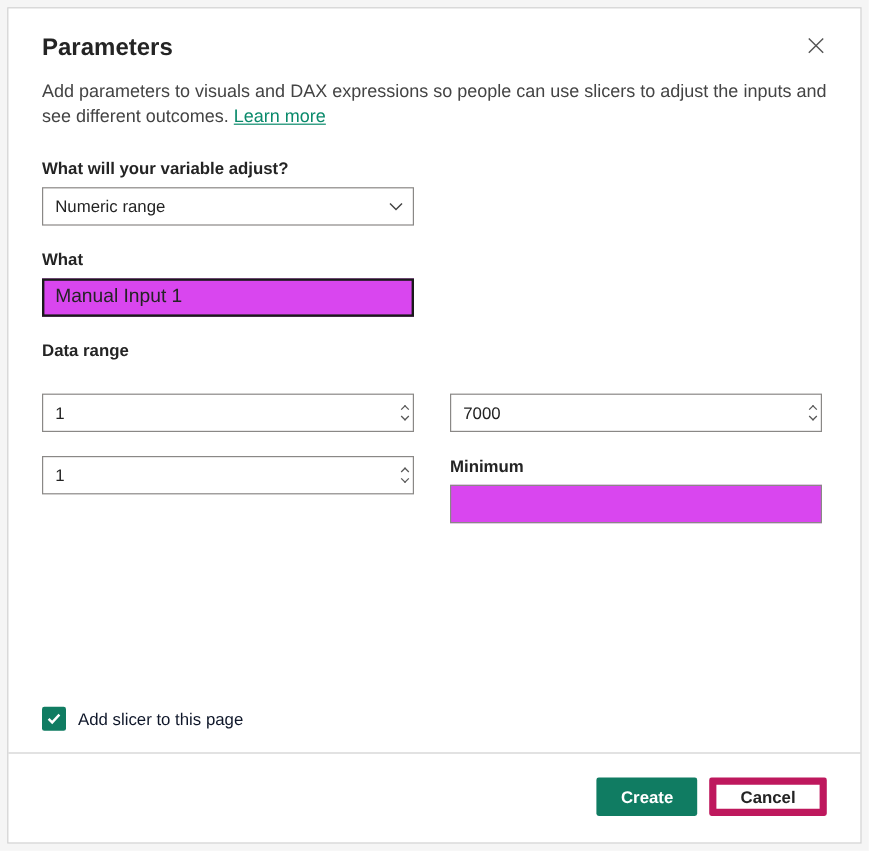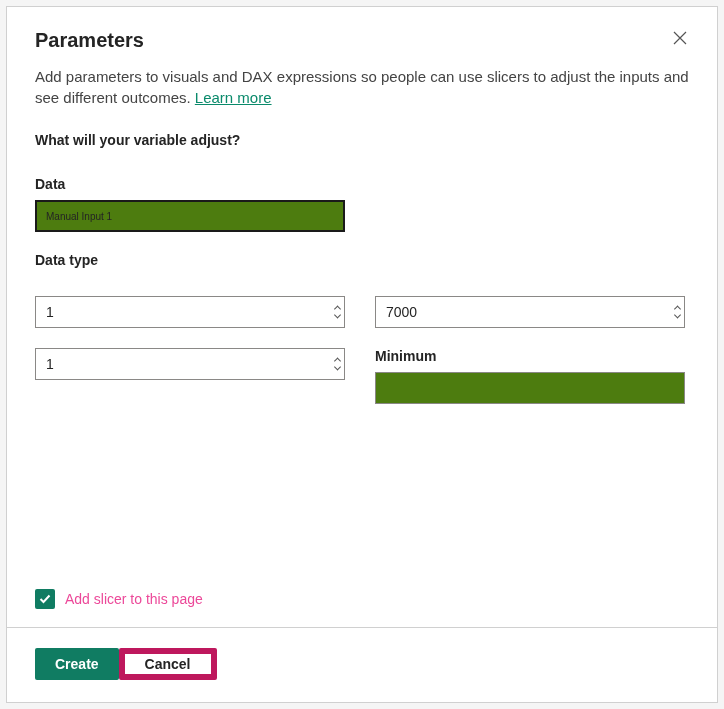--- a/index.html
+++ b/index.html
@@ -78,23 +78,23 @@
     .select-wrapper .chev {
       position: absolute;
       right: 8px;
       top: 50%;
       transform: translateY(-50%);
       pointer-events: none;
     }
     .text-input {
       height: 32px;
       border: 1px solid #8a8886;
-      background: #4d7c0f;
+      background: #d946ef;
       padding: 0 10px;
-      font-size: 10px;
+      font-size: 16px;
       color: #242424;
       font-family: inherit;
     }
     .text-input.focused {
       border: 2px solid #1a1a1a;
       padding: 0 9px;
     }
     .spinner-wrapper {
       position: relative;
       height: 32px;
@@ -133,29 +133,31 @@
       height: 20px;
       background: #107c62;
       border-radius: 2px;
       display: flex;
       align-items: center;
       justify-content: center;
       cursor: pointer;
     }
     .checkbox-label {
       font-size: 14px;
-      color: #ec4899;
+      color: #0f172a;
     }
     .divider {
       height: 1px;
       background: #d0d0d0;
       margin: 0 -28px 20px -28px;
     }
     .footer {
       display: flex;
+      justify-content: flex-end;
+      gap: 10px;
     }
     .btn {
       height: 32px;
       padding: 0 20px;
       font-size: 14px;
       font-weight: 600;
       border-radius: 2px;
       cursor: pointer;
       display: flex;
       align-items: center;
@@ -197,33 +199,39 @@
     </div>
   </div>
 
   <div class="description">
     <span>Add parameters to visuals and DAX expressions so people can use slicers to adjust the inputs and see different outcomes. </span><a class="learn-more">Learn more</a>
   </div>
 
   <div class="form-row">
     <div class="form-group">
       <div class="form-label">What will your variable adjust?</div>
-    </div>
-  </div>
-
-  <div class="form-row">
-    <div class="form-group">
-      <div class="form-label">Data</div>
+      <div class="select-wrapper">
+        <span class="select-value">Numeric range</span>
+        <svg class="chev" width="12" height="8" viewBox="0 0 12 8">
+            <path d="M1 1.5 L6 6.5 L11 1.5" stroke="#444" stroke-width="1.2" fill="none"></path>
+          </svg>
+      </div>
+    </div>
+  </div>
+
+  <div class="form-row">
+    <div class="form-group">
+      <div class="form-label">What</div>
       <input type="text" class="text-input focused" value="Manual Input 1" style="">
     </div>
   </div>
 
   <div class="form-row">
     <div class="form-group">
-      <div class="form-label">Data type</div>
+      <div class="form-label">Data range</div>
     </div>
   </div>
 
   <div class="form-row">
     <div class="form-group">
       <div class="spinner-wrapper">
         <span class="spinner-value">1</span>
         <div class="spinner-arrows">
           <span class="caret caret-up"></span>
           <span class="caret caret-down"></span>

